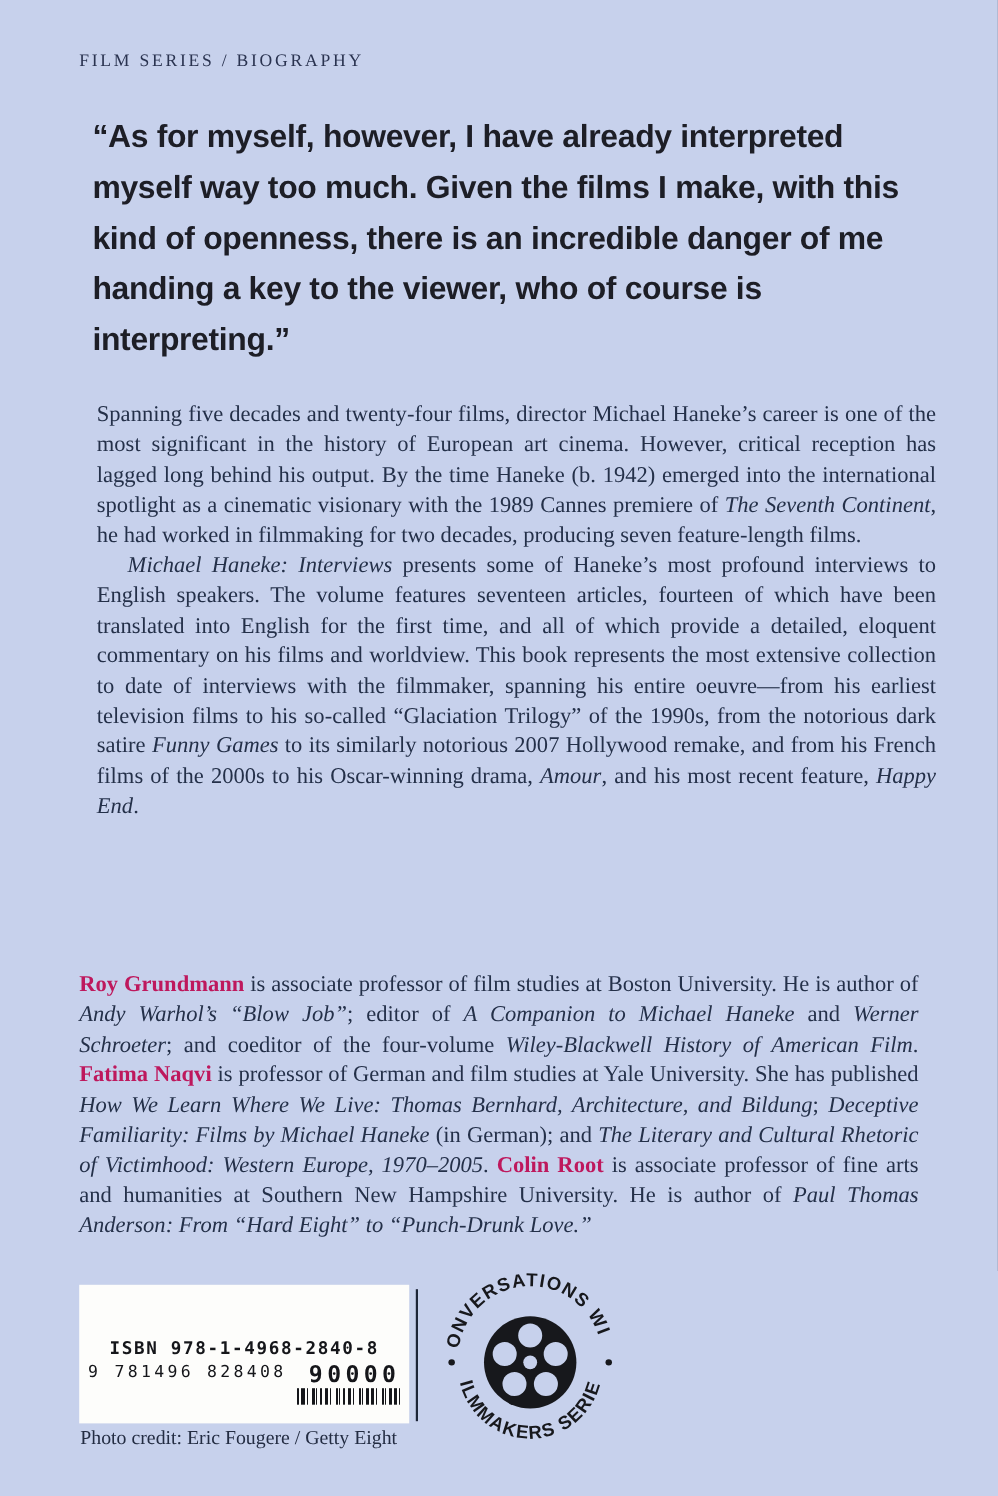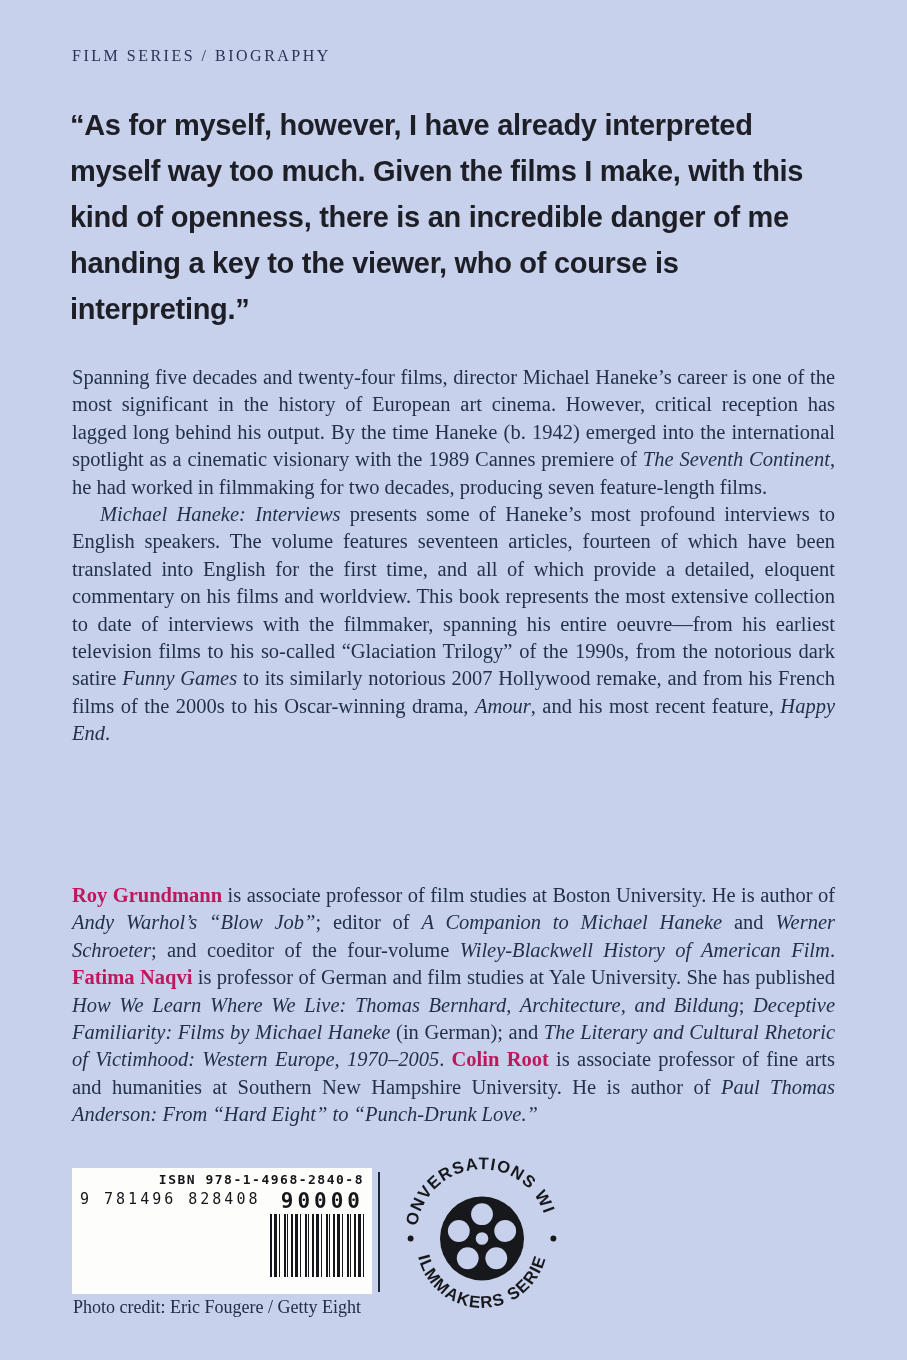--- a/index.html
+++ b/index.html
@@ -12,28 +12,28 @@
     color:#243049;
     font-family:"Liberation Serif", serif;
     box-sizing:border-box;
   }
   .category{
     position:absolute;left:72px;top:47px;
     font-size:16px;letter-spacing:2.5px;
     color:#2a3350;
   }
   .quote{
-    position:absolute;left:70px;top:102px;width:770px;
+    position:absolute;left:84px;top:102px;width:770px;
     font-family:"Liberation Sans", sans-serif;
     font-weight:700;
     font-size:29px;line-height:46px;
     letter-spacing:-0.3px;
     color:#1d1e26;
   }
-  .synopsis{position:absolute;left:72px;top:364px;width:763px;}
+  .synopsis{position:absolute;left:88px;top:364px;width:763px;}
   .body-par{
     margin:0;
     font-size:20.5px;line-height:27.4px;
     text-align:justify;
     hyphens:auto;
     color:#243049;
   }
   .body-par.indent{text-indent:28px;}
   .bio{position:absolute;left:72px;top:882px;width:763px;}
   .bio b{color:#be185d;}
@@ -44,23 +44,24 @@
   .barcode-box{
     width:300px;height:126px;
     background:#fdfdfb;
     box-sizing:border-box;
     padding:4px 8px 3px 8px;
     display:flex;flex-direction:column;
   }
   .isbn-line{
     font-family:"DejaVu Sans Mono", monospace;
     font-weight:700;
-    font-size:13px;letter-spacing:1.5px;
+    font-size:16px;letter-spacing:1.5px;
     color:#15161a;white-space:nowrap;
-    text-align:right;
+    text-align:center;
+    margin-top:44px;
   }
   .bars-row{flex:1;display:flex;gap:10px;margin-top:2px;}
   .bars-main-wrap{flex:1;display:flex;}
   .bars{
     background-image:repeating-linear-gradient(90deg,
       #15161a 0px,#15161a 2px, transparent 2px, transparent 4px,
       #15161a 4px,#15161a 7px, transparent 7px, transparent 9px,
       #15161a 9px,#15161a 10px, transparent 10px, transparent 14px,
       #15161a 14px,#15161a 16px, transparent 16px, transparent 17px,
       #15161a 17px,#15161a 18px, transparent 18px, transparent 21px);

